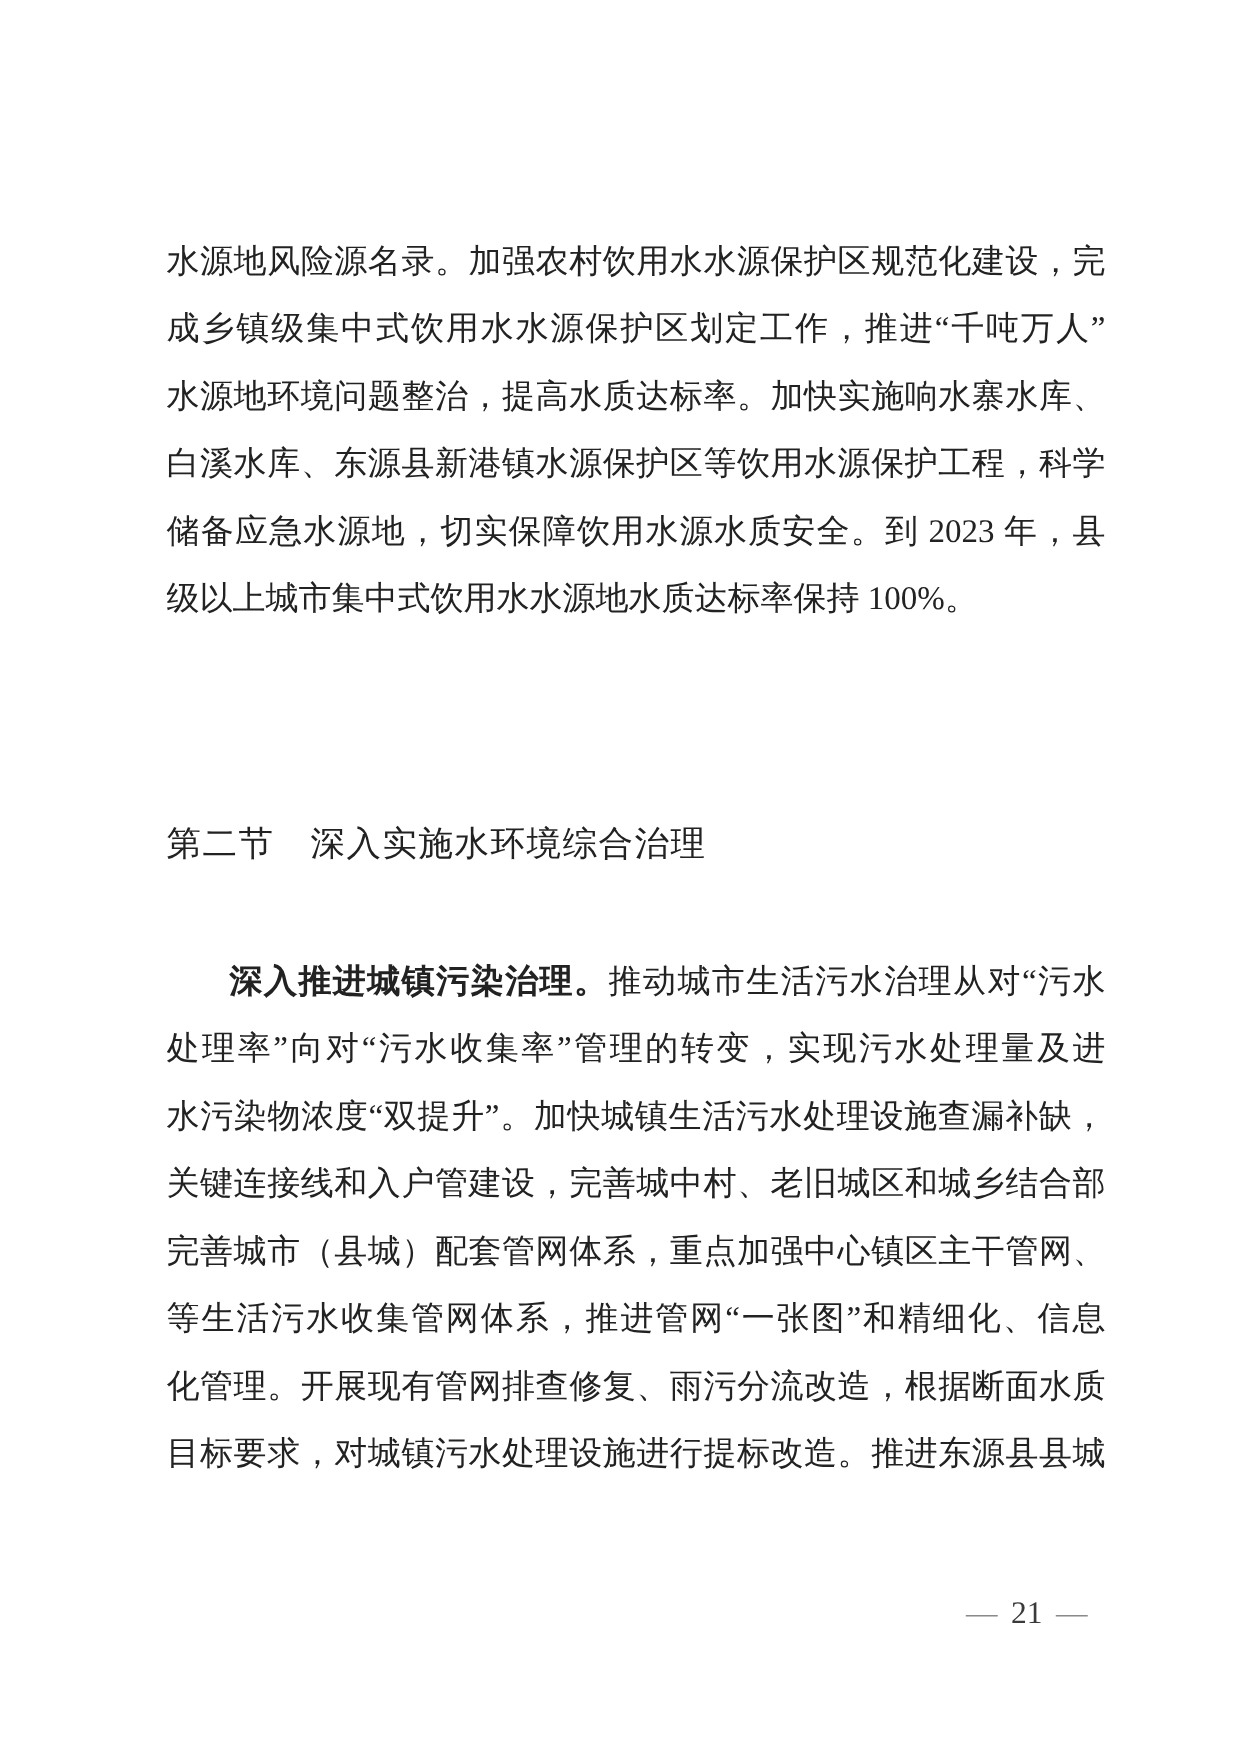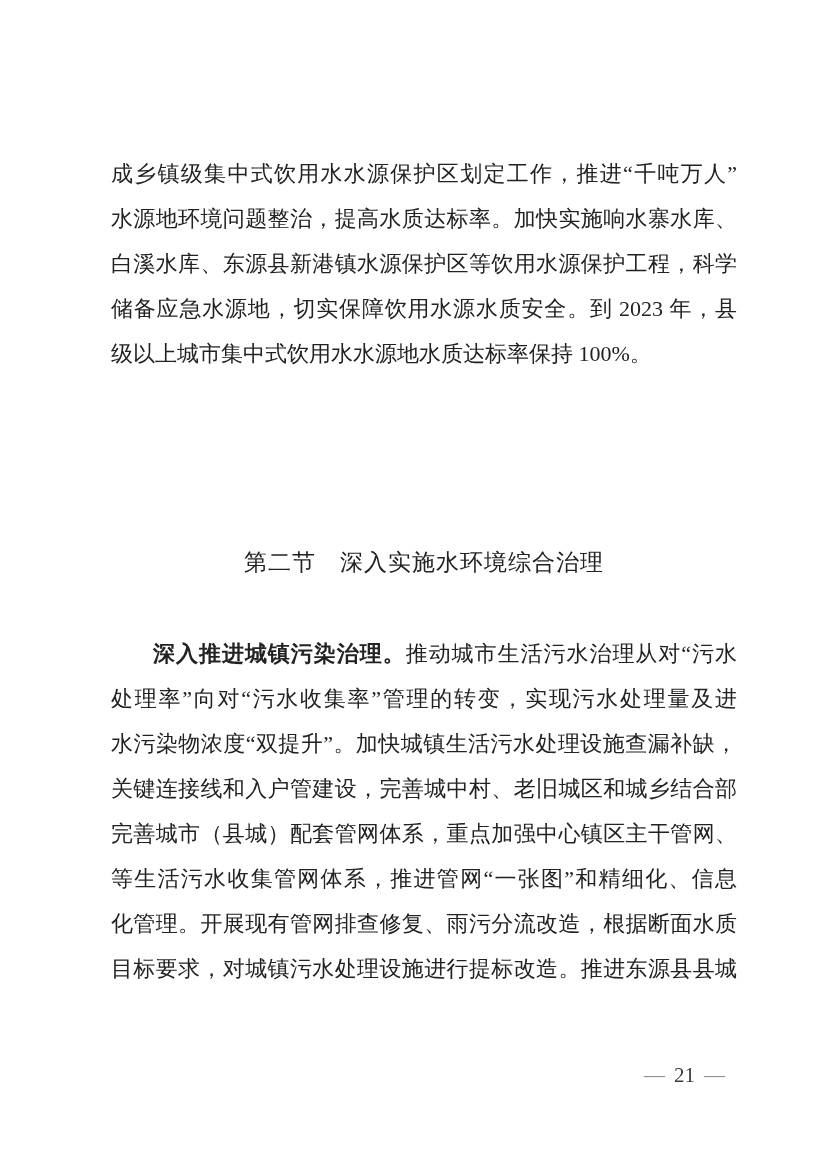--- a/index.html
+++ b/index.html
@@ -47,21 +47,20 @@
   }
   .section-heading {
     position: absolute;
     top: 540px;
     left: 111px;
     width: 626px;
     margin: 0;
     font-size: 23px;
     line-height: 45px;
     font-weight: 400;
-    text-align: center;
     letter-spacing: 1px;
     color: #222222;
   }
   .sub-heading {
     position: absolute;
     top: 592px;
     left: 153px;
     margin: 0;
     font-size: 23px;
     line-height: 45px;
@@ -86,20 +85,21 @@
     color: #3a3a3a;
     margin: 0 9px;
   }
 </style>
 </head>
 <body>
 
 <div class="doc">
 
   <div class="para para1">
+    <div class="line j">水源地风险源名录。加强农村饮用水水源保护区规范化建设，完</div>
     <div class="line j">成乡镇级集中式饮用水水源保护区划定工作，推进“千吨万人”</div>
     <div class="line j">水源地环境问题整治，提高水质达标率。加快实施响水寨水库、</div>
     <div class="line j">白溪水库、东源县新港镇水源保护区等饮用水源保护工程，科学</div>
     <div class="line j">储备应急水源地，切实保障饮用水源水质安全。到 2023 年，县</div>
     <div class="line">级以上城市集中式饮用水水源地水质达标率保持 100%。</div>
   </div>
 
   <h2 class="section-heading">第二节　深入实施水环境综合治理</h2>
 
 

